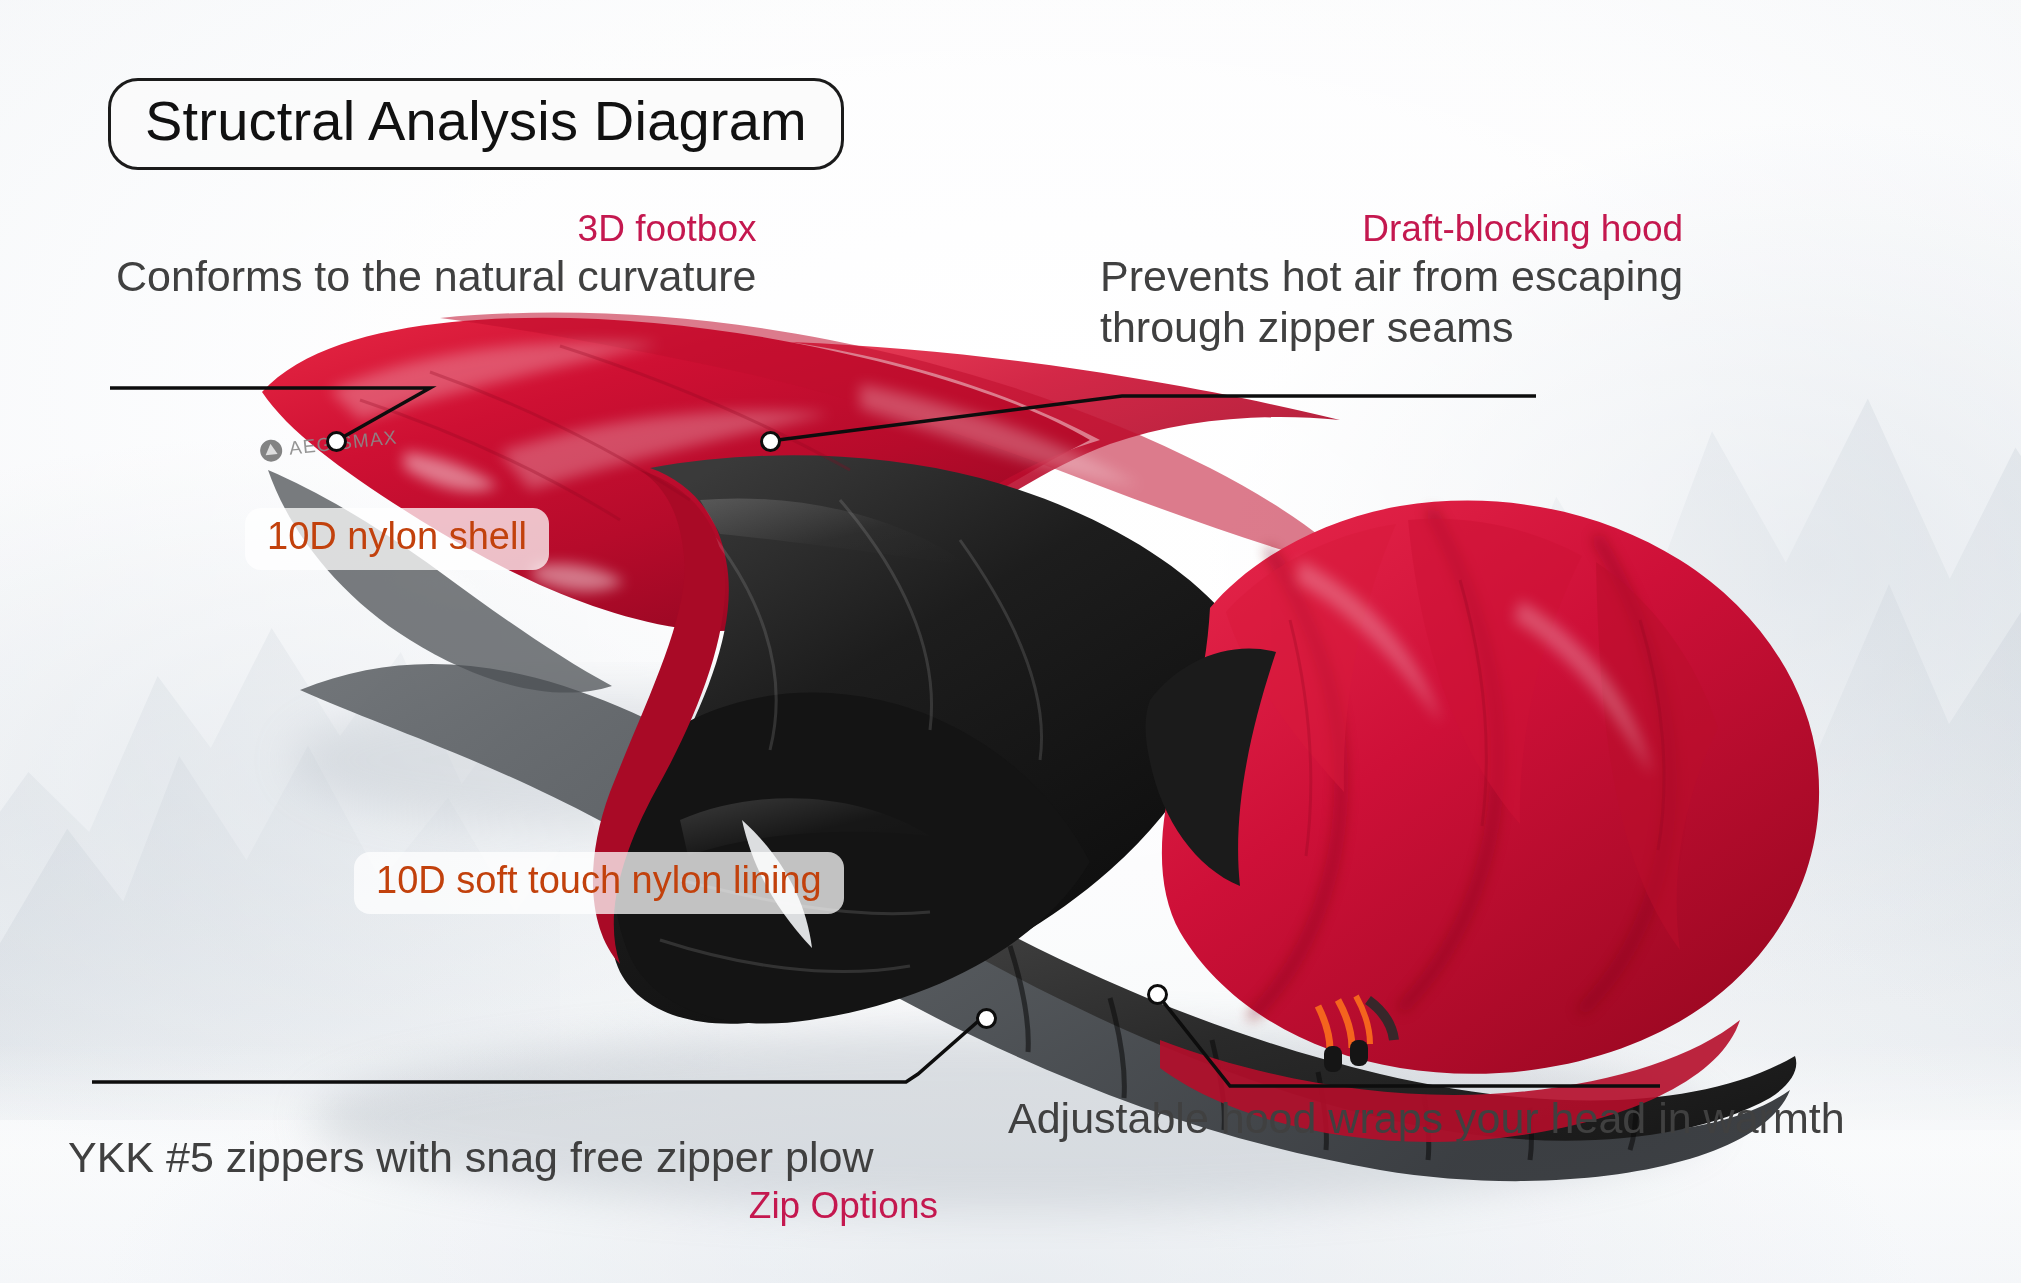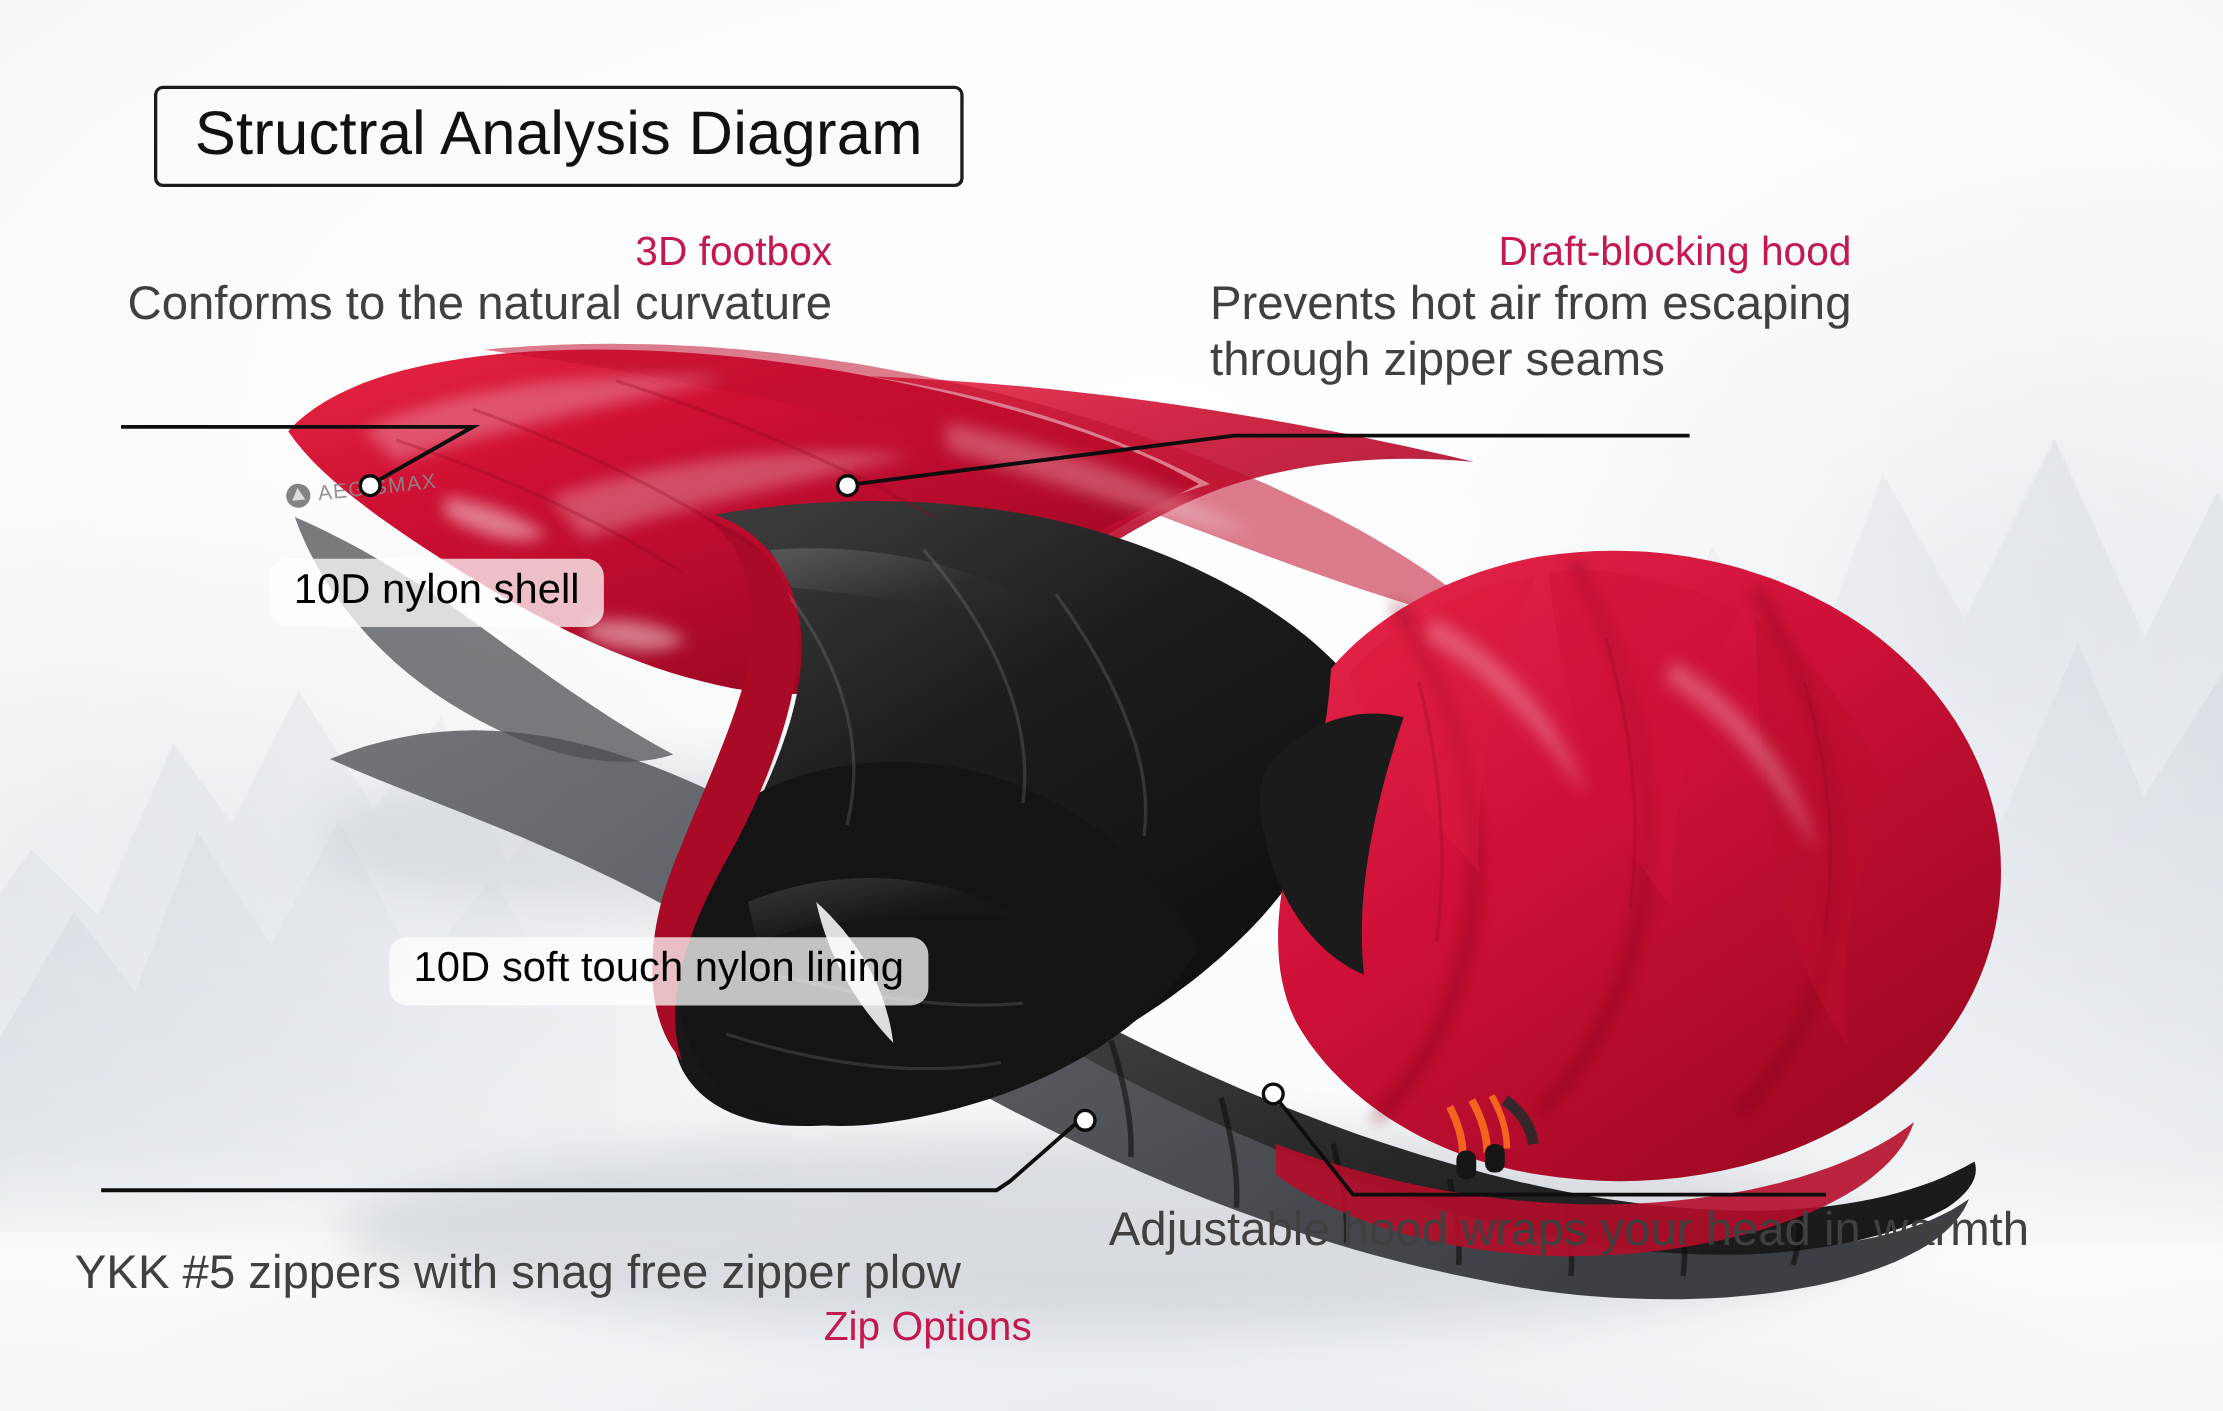--- a/index.html
+++ b/index.html
@@ -77,23 +77,22 @@
     pointer-events: none;
   }
 
   
   .title-box {
     position: absolute;
     left: 108px;
     top: 78px;
     padding: 12px 34px 18px 34px;
     border: 3px solid #1b1b1b;
-    border-radius: 8px;
+    border-radius: 30px;
     background: rgba(250,250,250,0.82);
-    margin-left: 32px;
   }
   .title-text {
     font-size: 56px;
     font-weight: 400;
     color: #111111;
     letter-spacing: 0.2px;
     white-space: nowrap;
     line-height: 1.0;
   }
 
@@ -116,21 +115,21 @@
   }
   .callout.right-align { text-align: right; margin-top: 42px; }
 
   
   .pill {
     position: absolute;
     background: rgba(255,255,255,0.74);
     border-radius: 16px;
     padding: 7px 22px 11px 22px;
     font-size: 38px;
-    color: #000000;
+    color: #c2410c;
     white-space: nowrap;
     line-height: 1.15;
   }
 
   
   .leader { position: absolute; left: 0; top: 0; width: 2021px; height: 1283px; }
   .dot {
     position: absolute;
     width: 21px; height: 21px;
     border-radius: 50%;

